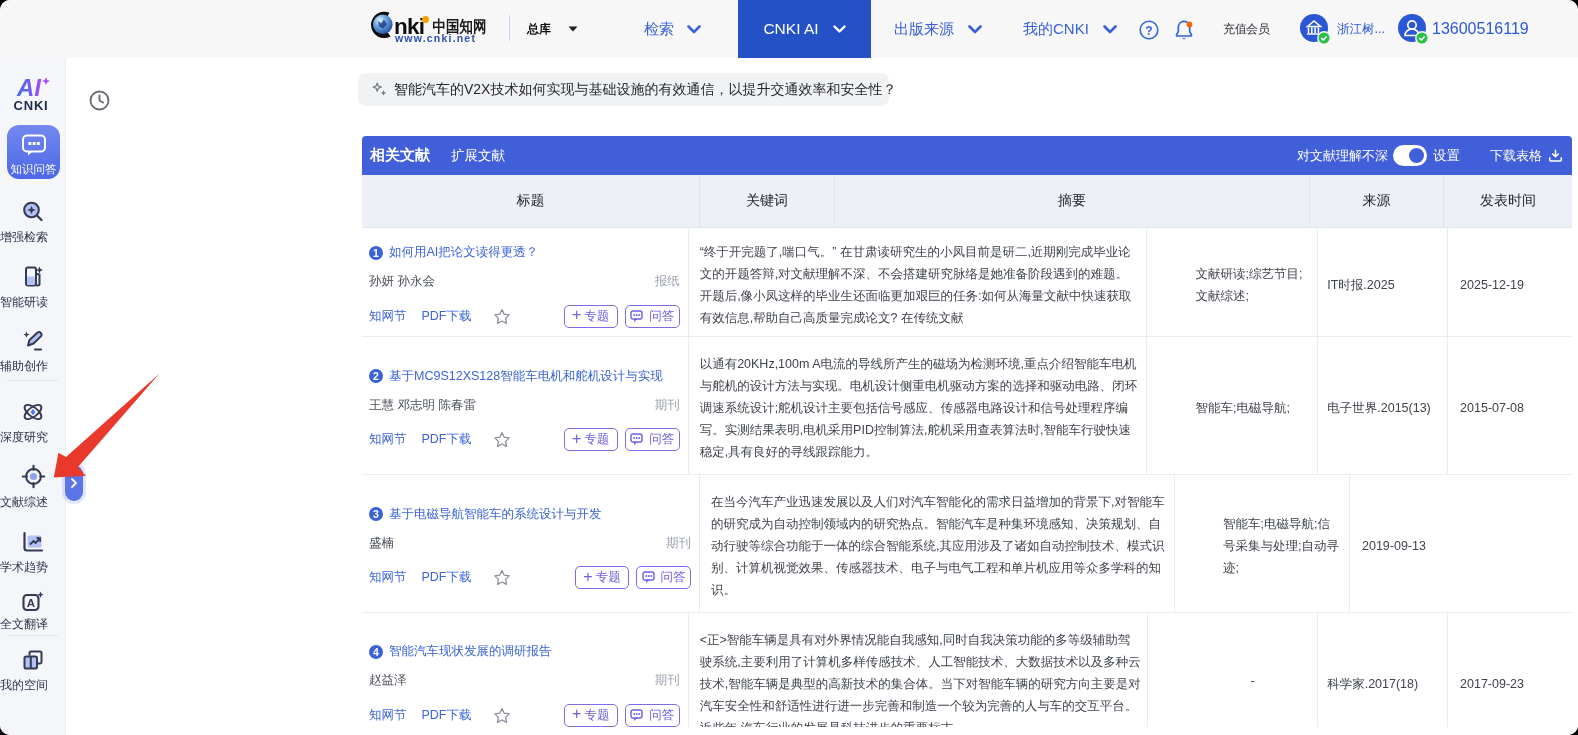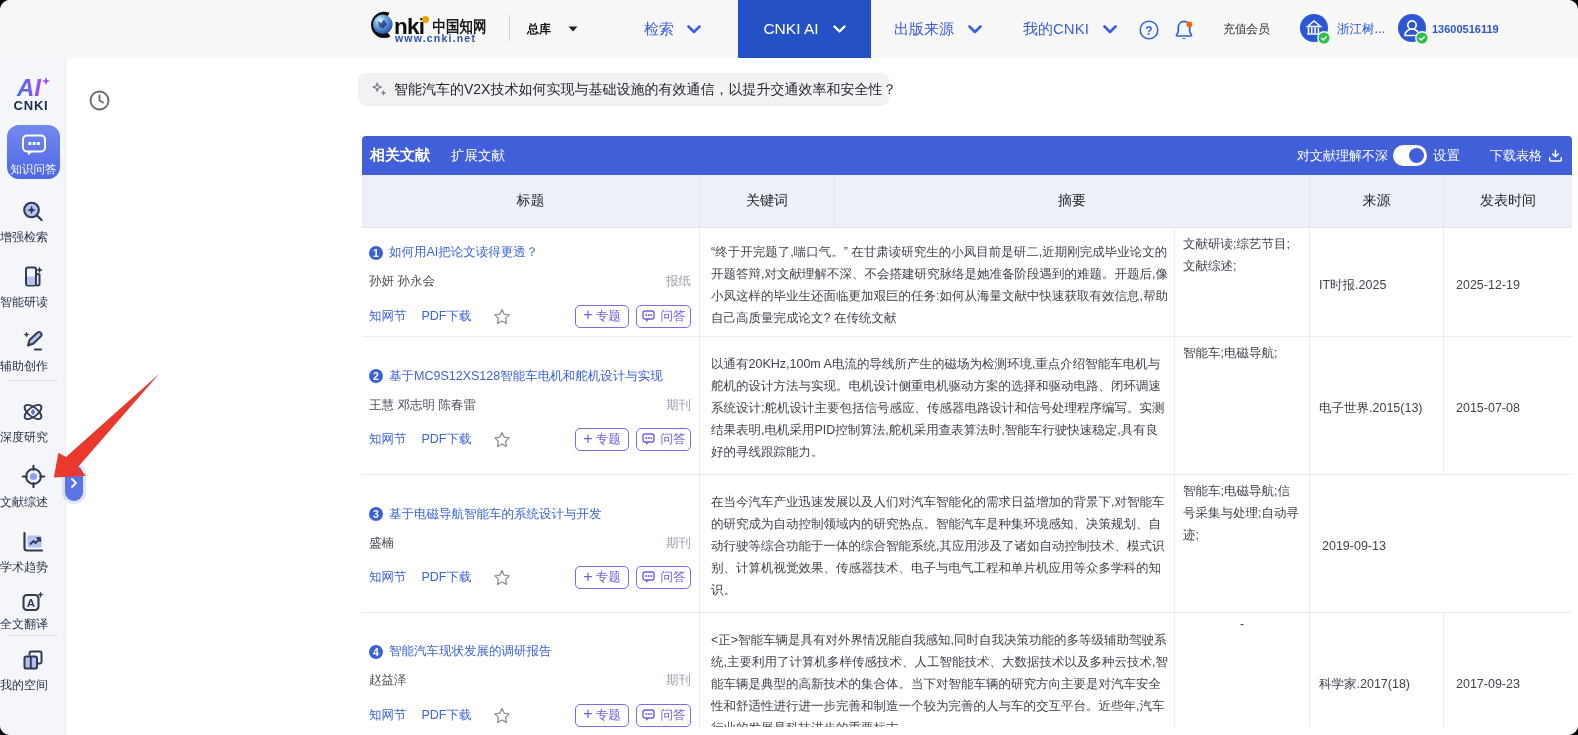--- a/index.html
+++ b/index.html
@@ -24,21 +24,21 @@
   #bubble { position:absolute; left:291px; top:5px; width:531px; height:33px; background:#f1f2f4; border-radius:8px; display:flex; align-items:center; font-size:14px; color:#26282e; white-space:nowrap; }
 
   
   #tablewrap { position:absolute; left:295px; top:68px; width:1210px; height:591px; overflow:hidden; }
   #bluebar { position:absolute; left:0; top:0; width:1210px; height:39px; background:#415fd8; border-radius:4px 4px 0 0; color:#fff;text-align:center; }
   #colhead { position:absolute; left:0; top:39px; width:1210px; height:53px; background:#edf0f7; display:flex; border-bottom:1px solid #dfe3ee; }
   #rows { position:absolute; left:0; top:92px; width:1210px; }
   .row { display:flex; border-bottom:1px solid #e9ecf3; }
   .c1 { width:338px; border-right:1px solid #e9ecf3; position:relative; display:flex; flex-direction:column; justify-content:center; padding:8px 8px 0 7px; }
   .c2 { width:475px; border-right:1px solid #e9ecf3; display:flex; align-items:center; padding:5px 6px 0 11px; font-size:12.5px; color:#3f434c; line-height:22px; }
-  .c3 { width:135px; border-right:1px solid #e9ecf3; display:flex; align-items:flex-start; padding:5px 6px 0 8px; font-size:12.5px; color:#3f434c; line-height:22px; }
+  .c3 { width:135px; border-right:1px solid #e9ecf3; display:flex; align-items:center; padding:5px 6px 0 8px; font-size:12.5px; color:#3f434c; line-height:22px;margin-left:40px; }
   .c4 { width:134px; border-right:1px solid #e9ecf3; display:flex; align-items:center; padding:5px 6px 0 9px; font-size:12.5px; color:#3f434c; line-height:22px; }
   .c5 { width:128px; display:flex; align-items:center; padding-left:12px; padding-top:5px; font-size:12.5px; color:#3f434c; }
   .hcell { display:flex; align-items:center; justify-content:center; font-size:14px; color:#23262e; border-right:1px solid #dfe3ee; }
   .hcell:last-child { border-right:none; }
   .titleline { display:flex; align-items:center; }
   .badge { width:14px; height:14px; border-radius:50%; background:#3a62d3; color:#fff; font-size:10.5px; font-weight:bold; display:inline-flex; align-items:center; justify-content:center; margin-right:6px; flex:none; }
   .title { color:#3c64d9; font-size:12.5px; white-space:nowrap; }
   .authors { margin-top:12px; display:flex; justify-content:space-between; font-size:12.5px; color:#4a4f58; }
   .atype { color:#9ba1ad; font-size:12.5px; }
   .links { margin-top:14px; display:flex; align-items:center; height:24px; }
@@ -127,21 +127,21 @@
     <div class="tb-item" style="left:1337px; font-size:12.5px; color:#2b57d5;">浙江树...</div>
     <div class="abs" style="left:1398px; top:14px;">
       <svg width="32" height="31" viewBox="0 0 32 31">
         <circle cx="14" cy="14" r="14" fill="#2b57d5"></circle>
         <circle cx="14" cy="11" r="4.2" fill="none" stroke="#fff" stroke-width="1.7"></circle>
         <path d="M7 21.5 a7 6.5 0 0 1 14 0 Z" fill="none" stroke="#fff" stroke-width="1.7"></path>
         <circle cx="24" cy="24" r="6.2" fill="#2bc048" stroke="#f7f7f8" stroke-width="1.4"></circle>
         <path d="M21.2 24 l2 2 3.4-3.6" fill="none" stroke="#fff" stroke-width="1.5"></path>
       </svg>
     </div>
-    <div class="tb-item" style="left:1432px; font-size:11px; color:#2b57d5;font-weight:bold;">13600516119</div>
+    <div class="tb-item" style="left:1432px; font-size:16px; color:#2b57d5;">13600516119</div>
   </div>
   <div id="sidebar">
 
     <div class="sb-item" style="top:17px;">
       <svg width="44" height="38" viewBox="0 0 44 38">
         <defs>
             <linearGradient id="ailg" x1="0" y1="0" x2="1" y2="0">
           <stop offset="0%" stop-color="#3e6ef0"></stop>
               <stop offset="100%" stop-color="#a34ef5"></stop>
             </linearGradient>

